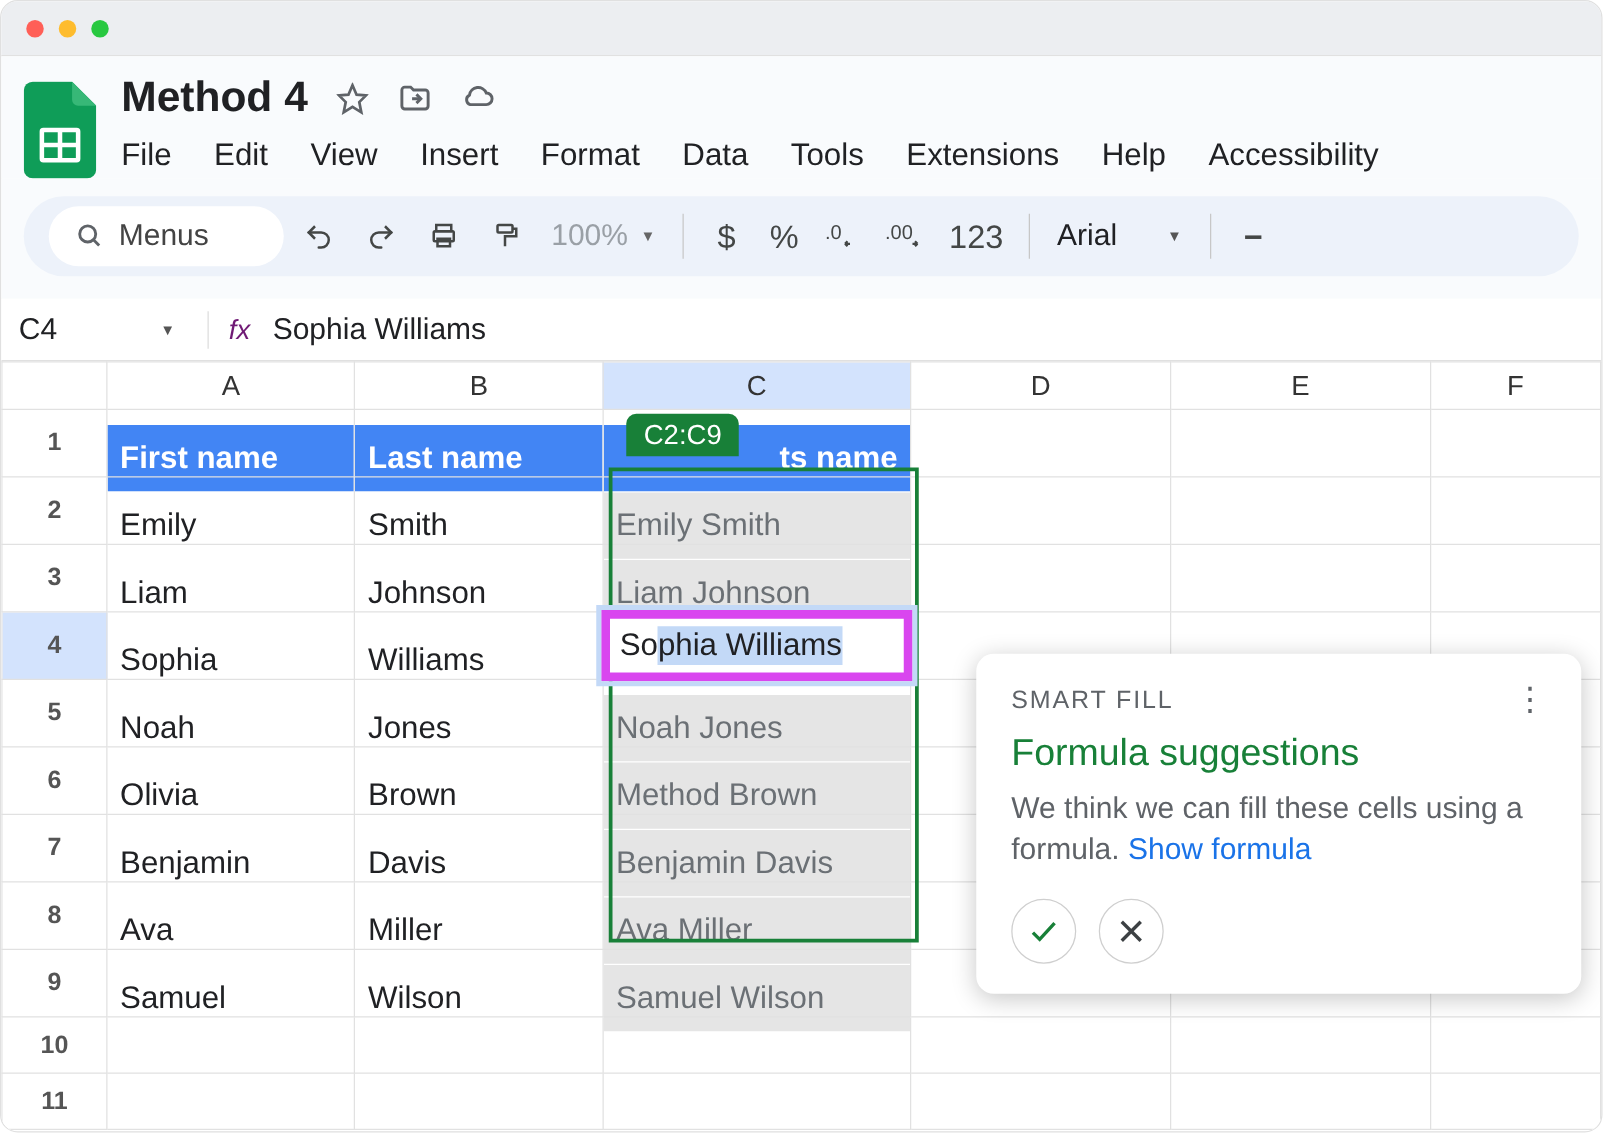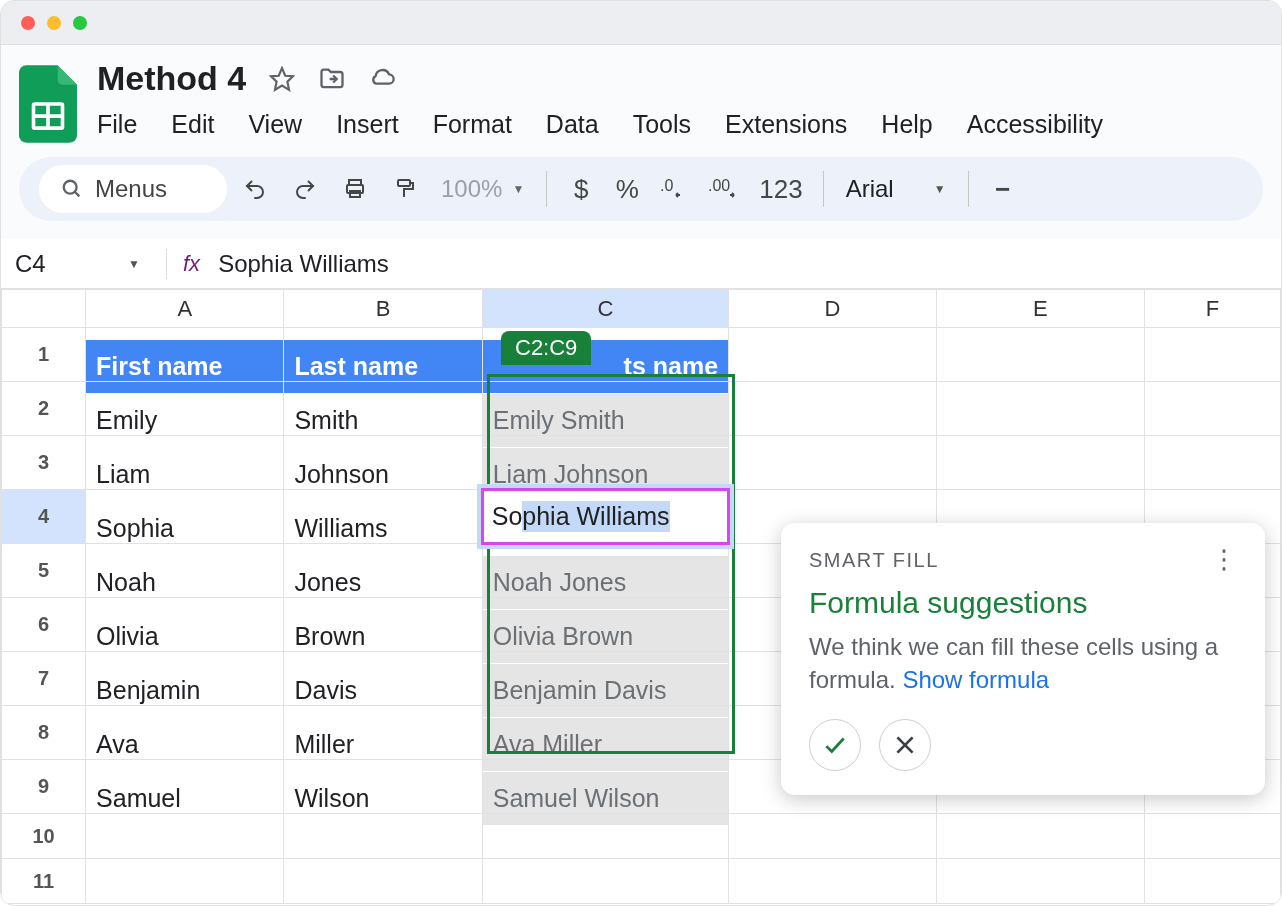--- a/index.html
+++ b/index.html
@@ -186,21 +186,21 @@
     background: #e5e5e5;
     color: #6b7075;
   }
   .active-cell-wrap {
     position: relative;
     height: 100%;
   }
   .active-cell {
     position: absolute;
     inset: -2px;
-    border: 3px solid #d946ef;
+    border: 7px solid #d946ef;
     outline: 4px solid #c3d9f7;
     background: #fff;
     display: flex;
     align-items: center;
     padding: 0 8px;
     font-size: 25px;
     color: #202124;
     z-index: 5;
   }
   .active-cell .hl {
@@ -513,21 +513,21 @@
         </tr>
         <tr>
           <th class="rowhdr">6</th>
           <td>
             <div class="cell">Olivia</div>
           </td>
           <td>
             <div class="cell">Brown</div>
           </td>
           <td>
-            <div class="cell sugg">Olivia Brown</div>
+            <div class="cell sugg">Method Brown</div>
           </td>
           <td></td>
           <td></td>
           <td></td>
         </tr>
         <tr>
           <th class="rowhdr">7</th>
           <td>
             <div class="cell">Benjamin</div>
           </td>

